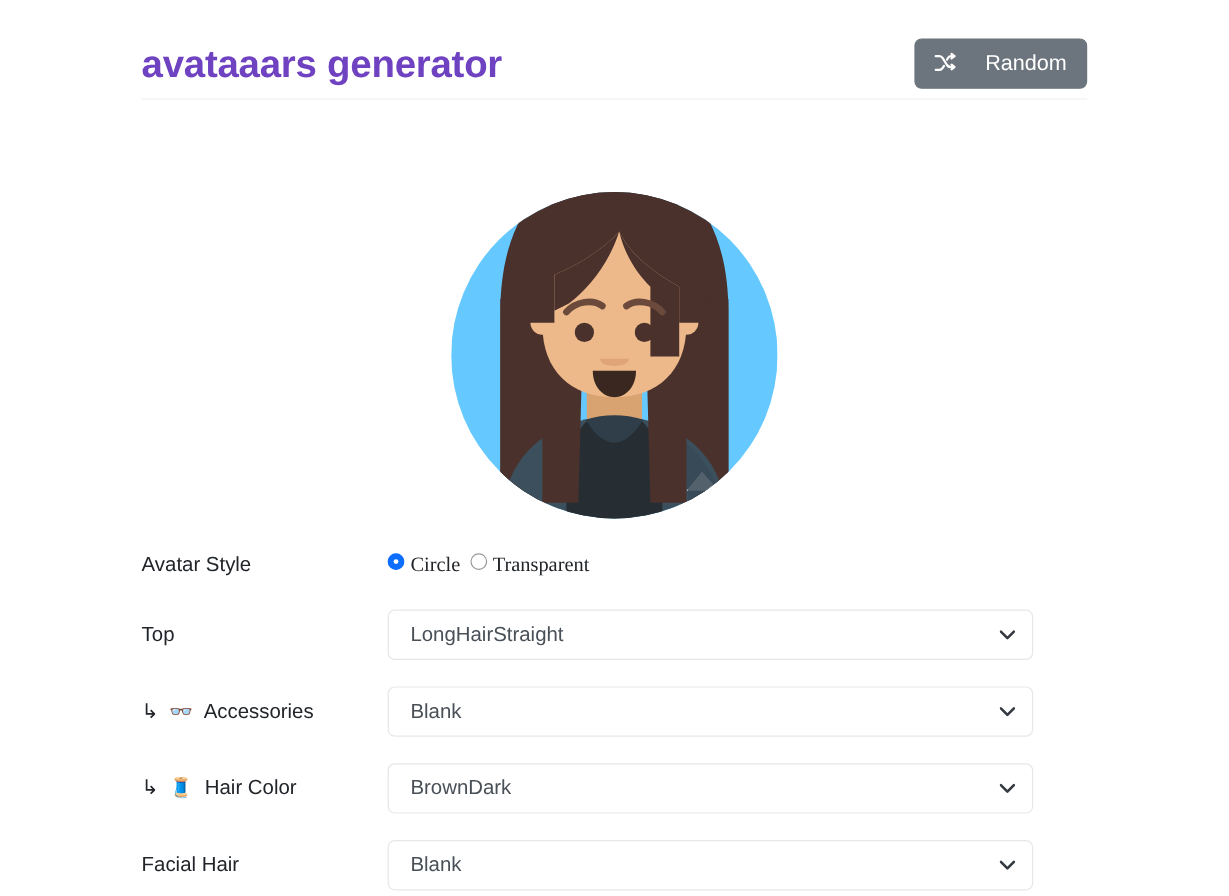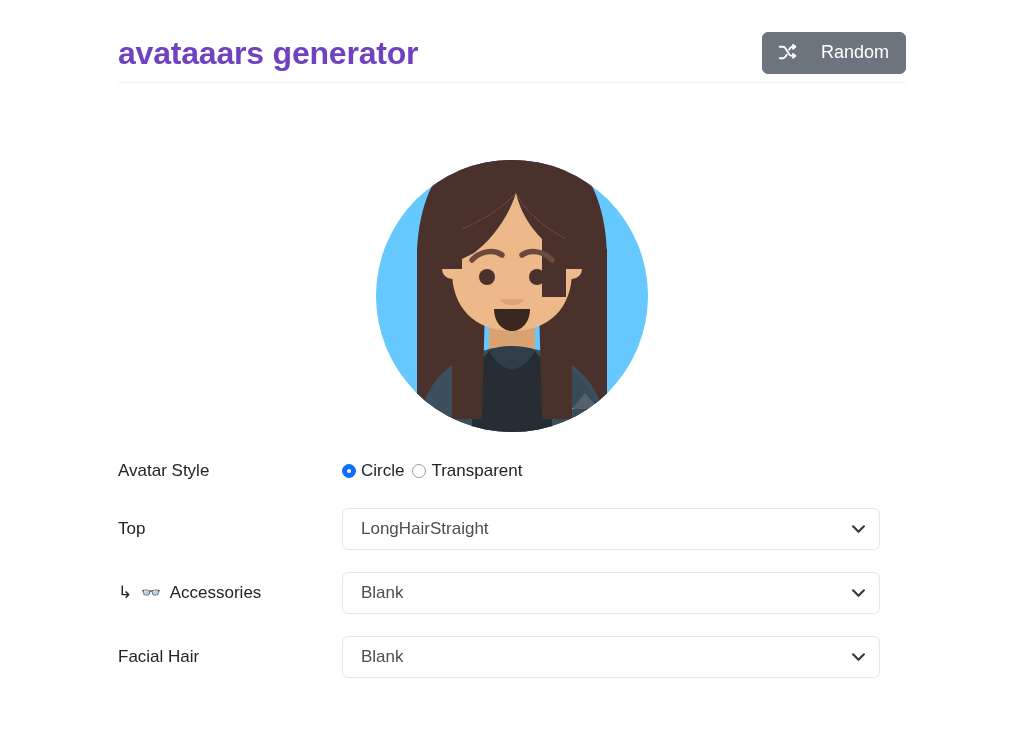--- a/index.html
+++ b/index.html
@@ -82,21 +82,20 @@
     position: absolute;
     left: 118px;
     top: 452px;
     width: 790px;
   }
 
   .form-row {
     display: flex;
     align-items: center;
     min-height: 38px;
-    gap: 19px;
   }
   .row-style { margin-bottom: 18px; }
   .row-select { margin-bottom: 22px; }
 
   .form-label {
     width: 205px;
     flex: 0 0 205px;
     font-size: 17px;
     color: #212529;
     line-height: 1.3;
@@ -110,23 +109,23 @@
   
   .radio-group {
     display: flex;
     align-items: center;
     gap: 8px;
     font-size: 17px;
     color: #212529;
   }
   .radio-opt {
     display: inline-flex;
-    align-items: center;
     gap: 5px;
     cursor: pointer;
+    font-family: Liberation Serif, serif;
   }
   .radio-mark {
     width: 14px;
     height: 14px;
     border-radius: 50%;
     border: 1px solid #9a9a9a;
     background: #fff;
     display: inline-block;
     position: relative;
     flex: none;
@@ -293,20 +292,37 @@
           <span>Blank</span>
           <span class="select-chevron">
             <svg width="13" height="9" viewBox="0 0 12 8" fill="none" stroke="#343a40" stroke-width="2" stroke-linecap="round" stroke-linejoin="round">
                 <path d="M1 1.5 L6 6.5 L11 1.5"></path>
               </svg>
           </span>
         </div>
       </div>
     </div>
 
+    <div class="form-row row-select">
+      <div class="form-label">
+        <span class="sub-arrow">↳</span>
+        <span class="emoji">🧵</span>
+        <span>Hair Color</span>
+      </div>
+      <div class="control-col">
+        <div class="select-box">
+          <span>BrownDark</span>
+          <span class="select-chevron">
+            <svg width="13" height="9" viewBox="0 0 12 8" fill="none" stroke="#343a40" stroke-width="2" stroke-linecap="round" stroke-linejoin="round">
+                <path d="M1 1.5 L6 6.5 L11 1.5"></path>
+              </svg>
+          </span>
+        </div>
+      </div>
+    </div>
 
     <div class="form-row row-select">
       <div class="form-label">
         <span>Facial Hair</span>
       </div>
       <div class="control-col">
         <div class="select-box">
           <span>Blank</span>
           <span class="select-chevron">
             <svg width="13" height="9" viewBox="0 0 12 8" fill="none" stroke="#343a40" stroke-width="2" stroke-linecap="round" stroke-linejoin="round">

